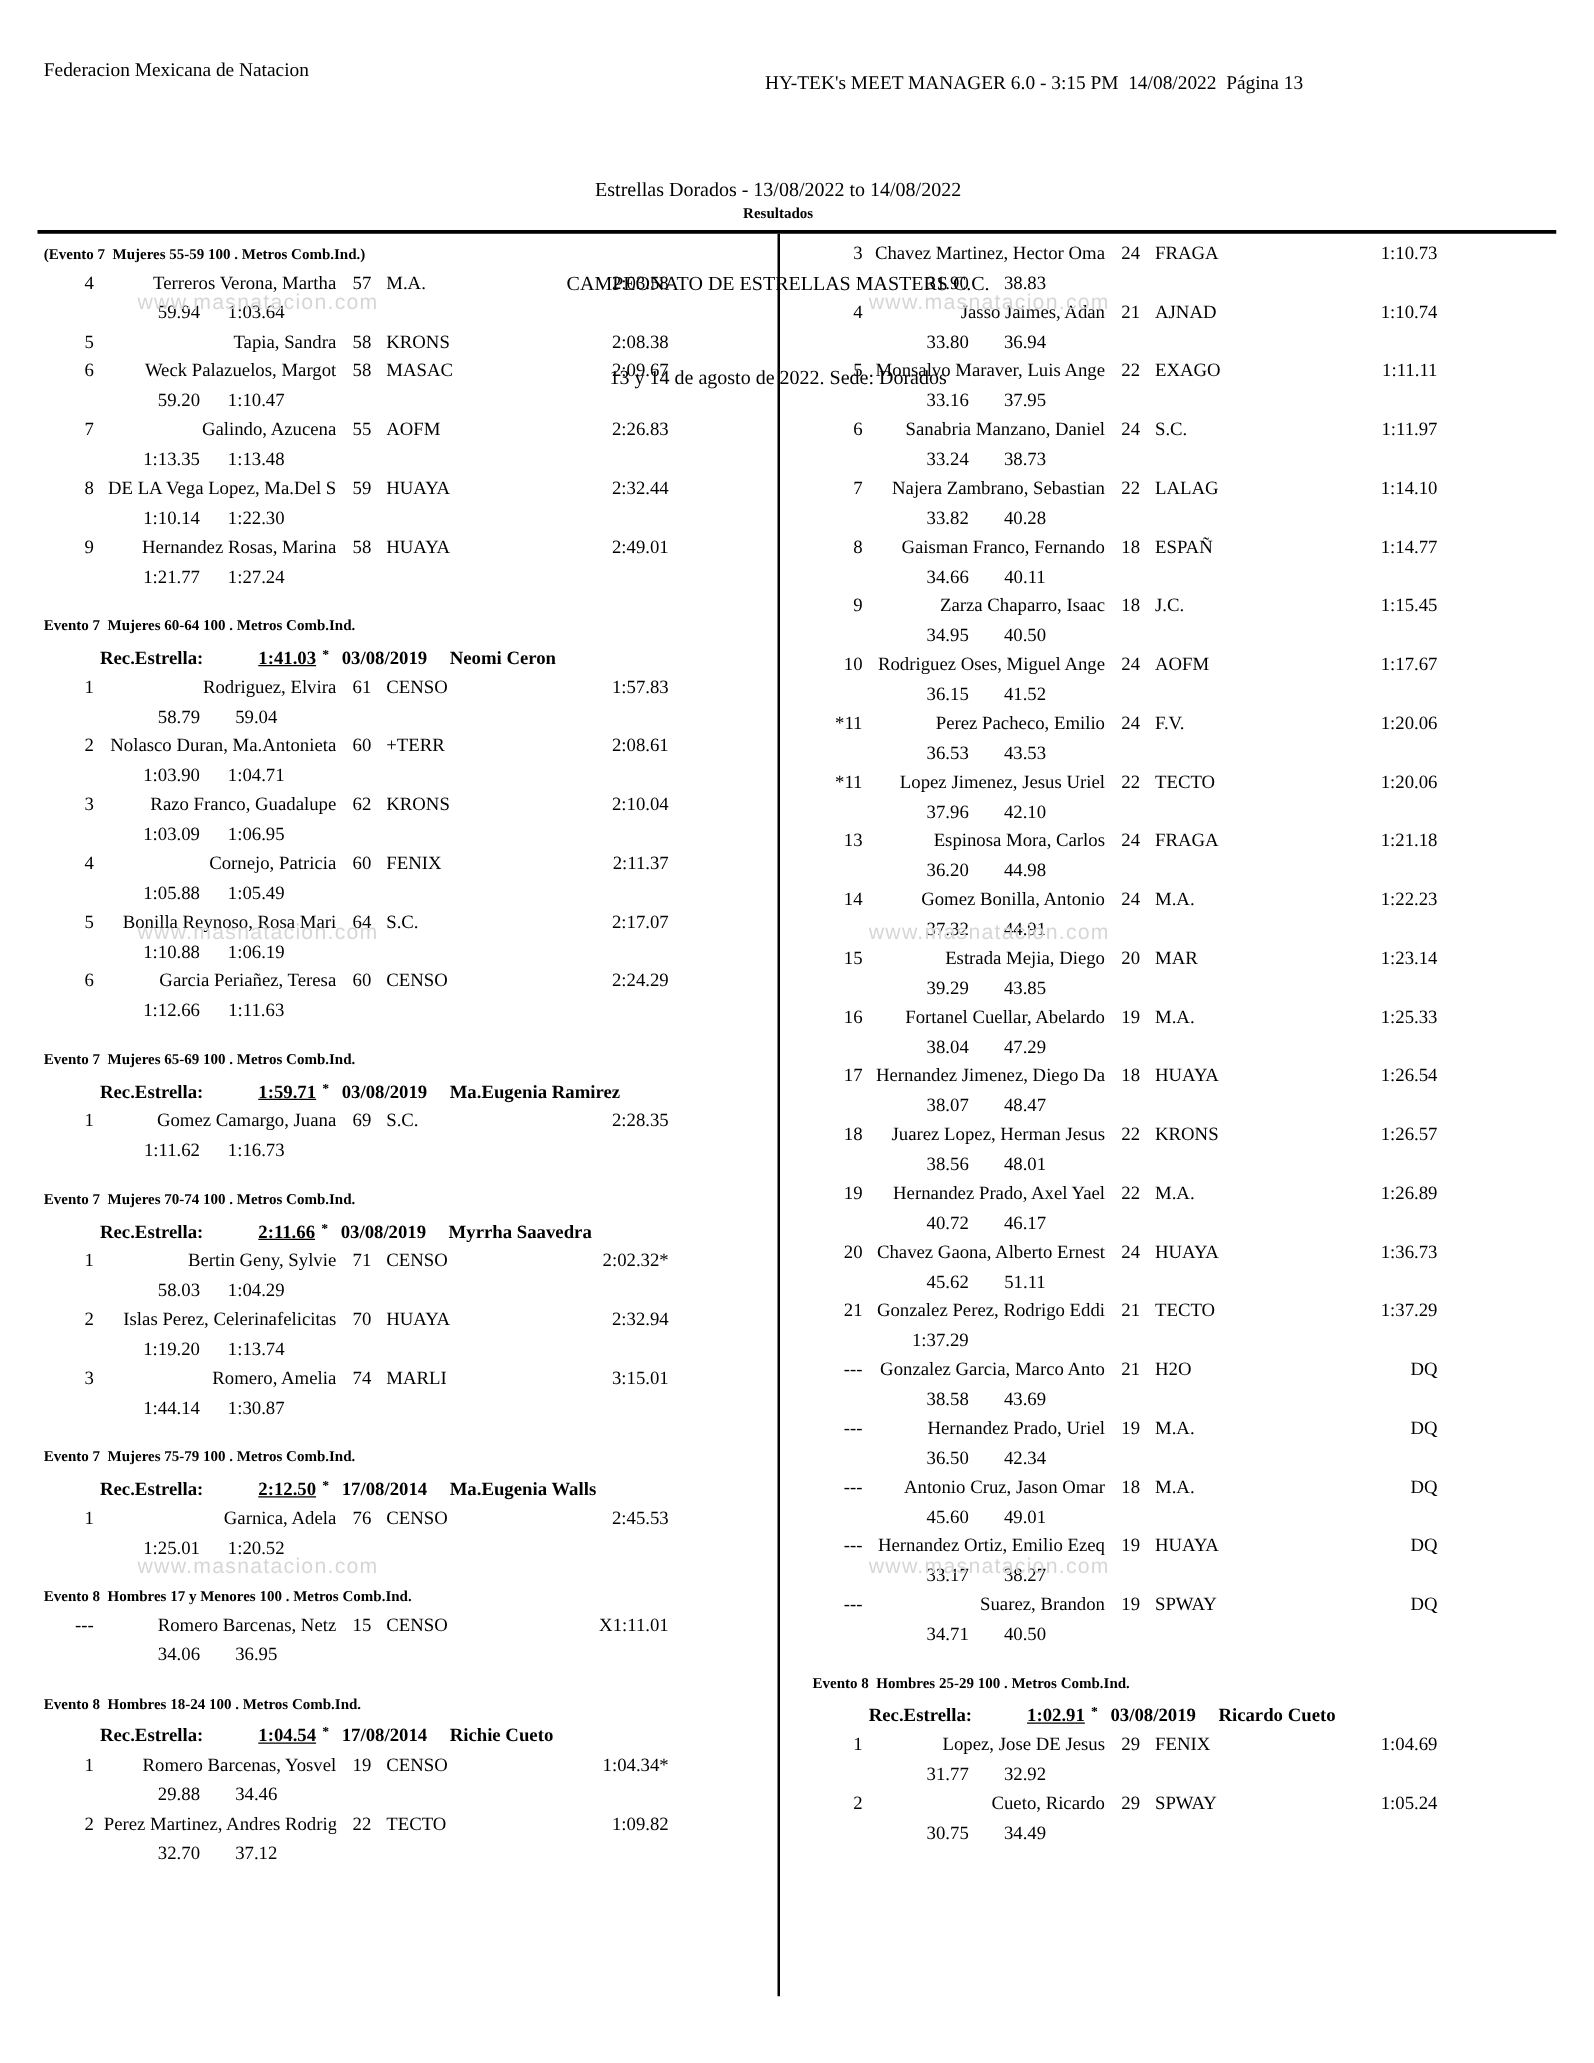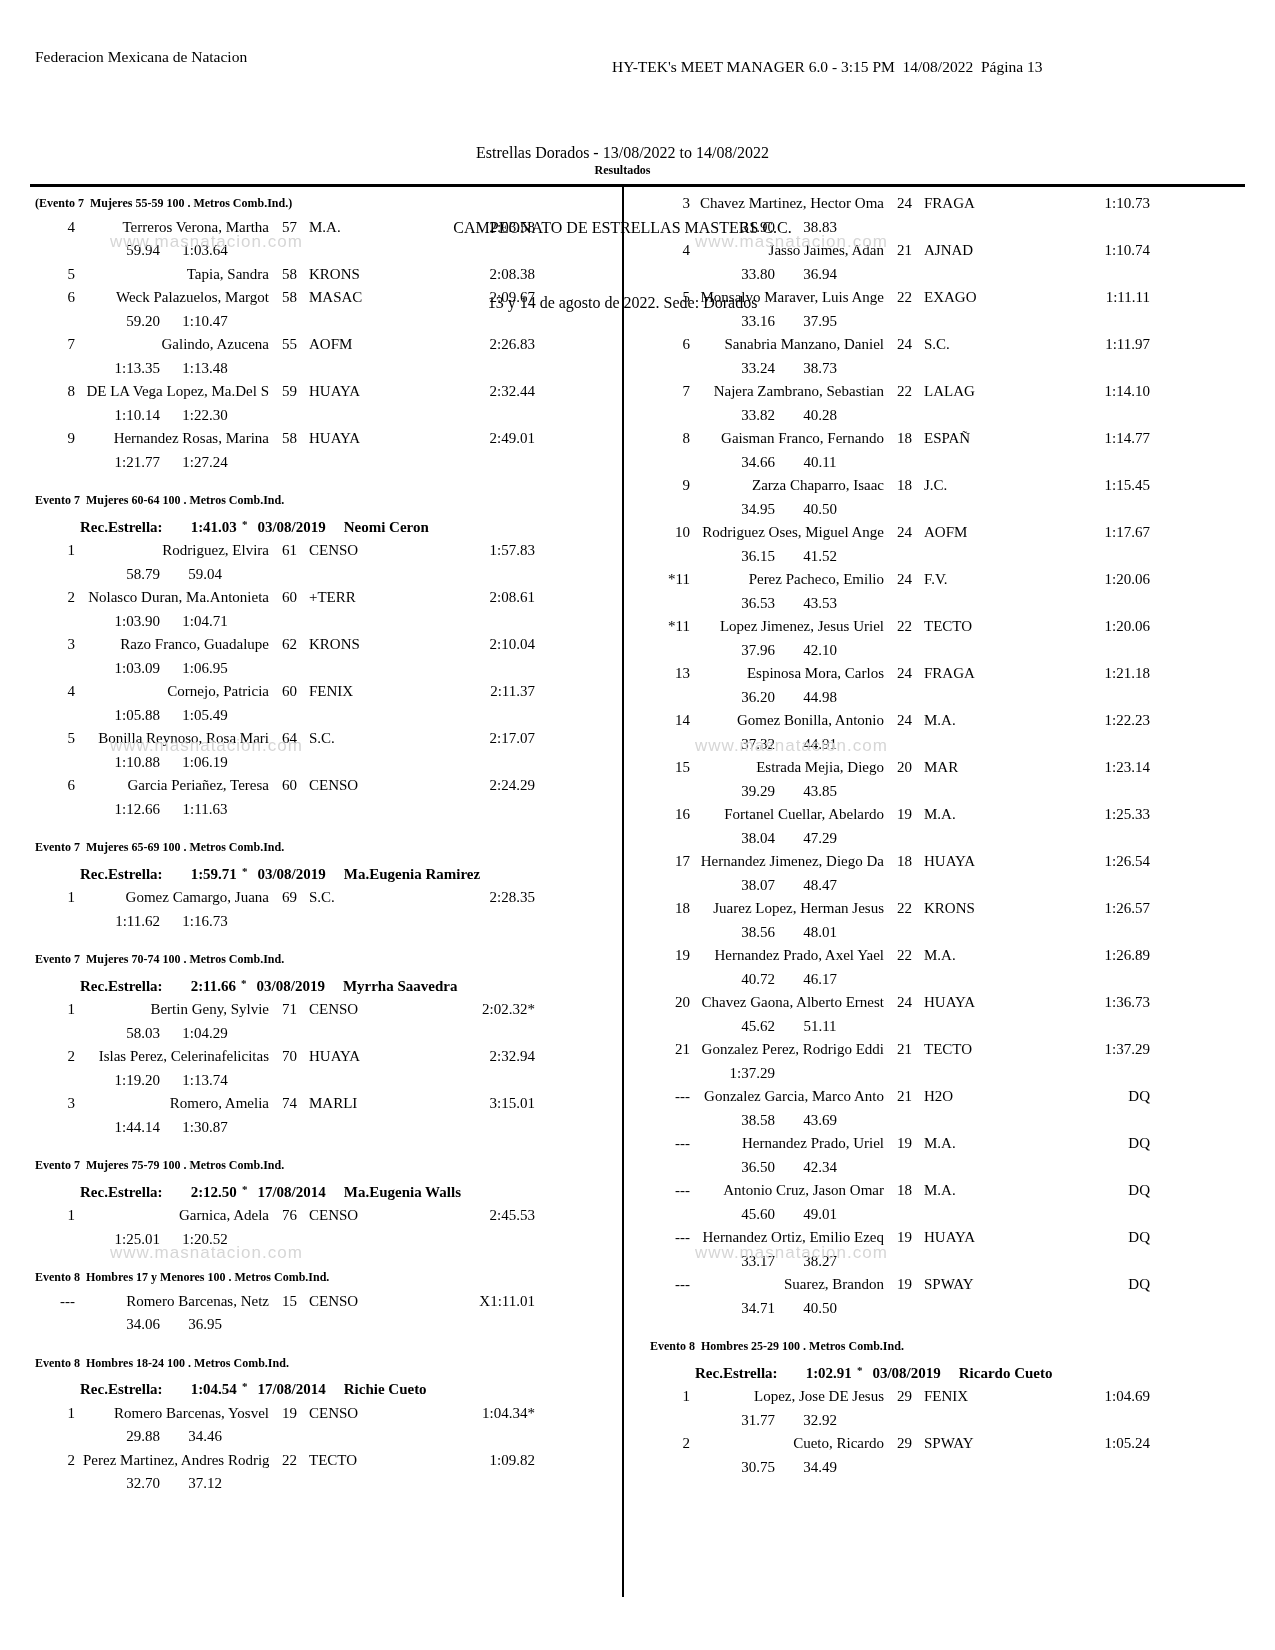--- a/index.html
+++ b/index.html
@@ -12,21 +12,21 @@
   .results-label{position:absolute;left:15px;top:163px;width:1215px;text-align:center;
         font-weight:700;font-size:12px;}
   .top-rule{position:absolute;left:30px;top:184px;width:1215px;height:3px;background:#000;}
   .v-divider{position:absolute;left:622px;top:187px;width:2px;height:1410px;background:#000;}
   .col{position:absolute;top:192px;width:565px;}
   .col-0{left:35px;}
   .col-1{left:650px;}
   .section{margin-bottom:15px;}
   .event-title{font-weight:700;font-size:12px;line-height:23.5px;white-space:pre;}
   .record-line{font-weight:700;line-height:23.5px;padding-left:45px;white-space:nowrap;}
-  .rec-time{margin-left:28px;}
+  .rec-time{margin-left:44px;text-decoration:underline;}
   .rec-star{margin-left:5px;font-size:11px;vertical-align:4px;}
   .rec-date{margin-left:10px;}
   .rec-holder{margin-left:18px;}
   .result-row{display:flex;width:500px;line-height:23.5px;}
   .rank{flex:none;width:40px;text-align:right;white-space:nowrap;}
   .name{flex:none;width:186px;margin-left:8px;white-space:nowrap;overflow:hidden;text-align:right;}
   .age{flex:none;width:28px;text-align:right;}
   .team{flex:none;width:150px;margin-left:12px;white-space:nowrap;overflow:hidden;}
   .time{flex:1;text-align:right;white-space:nowrap;}
   .splits-row{display:flex;width:500px;line-height:23.5px;}

